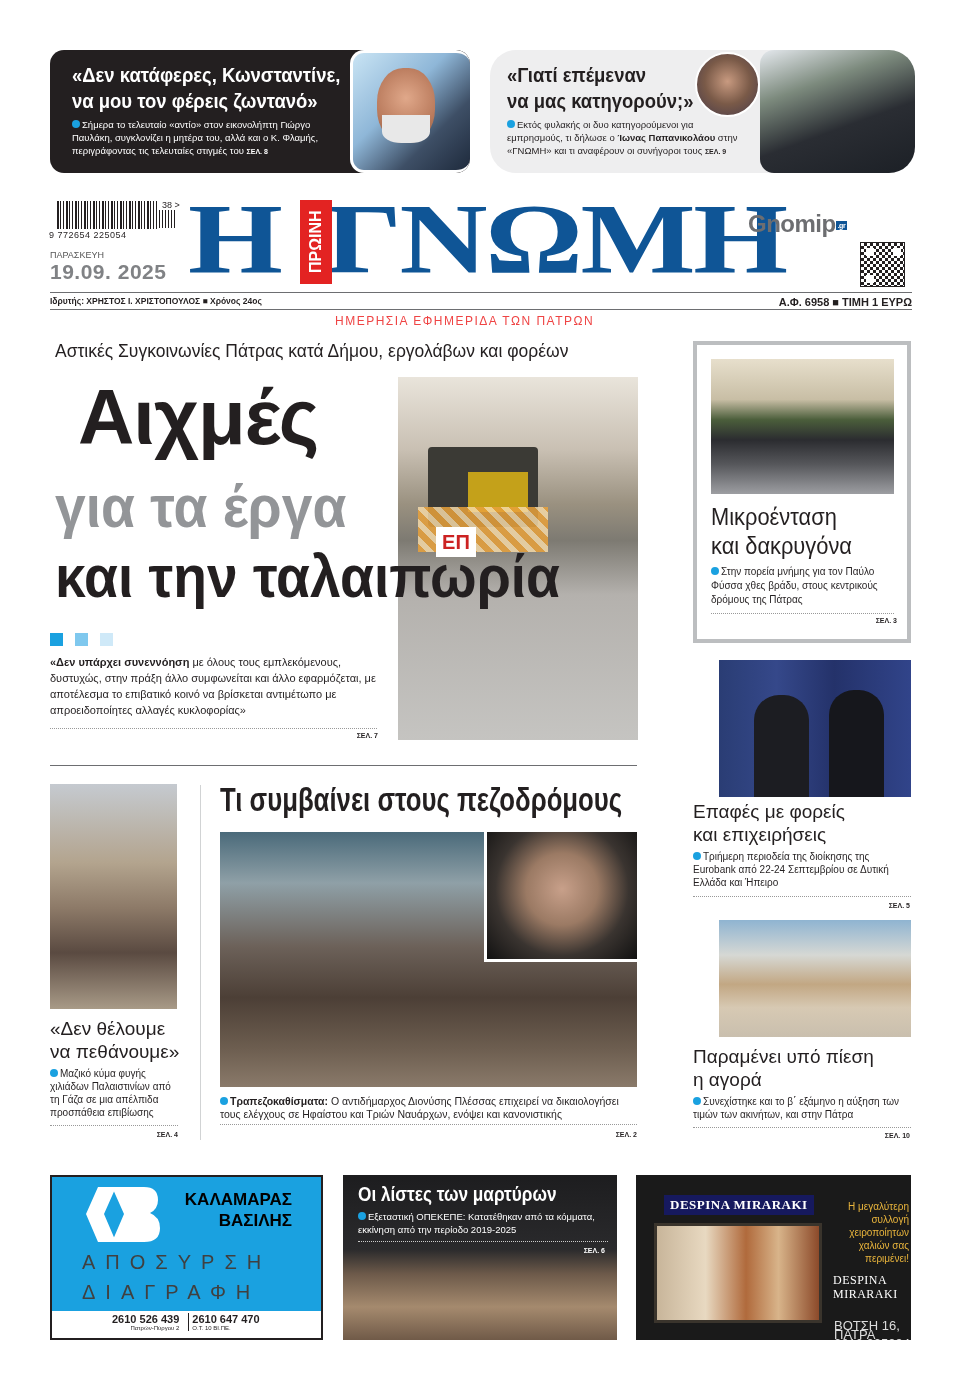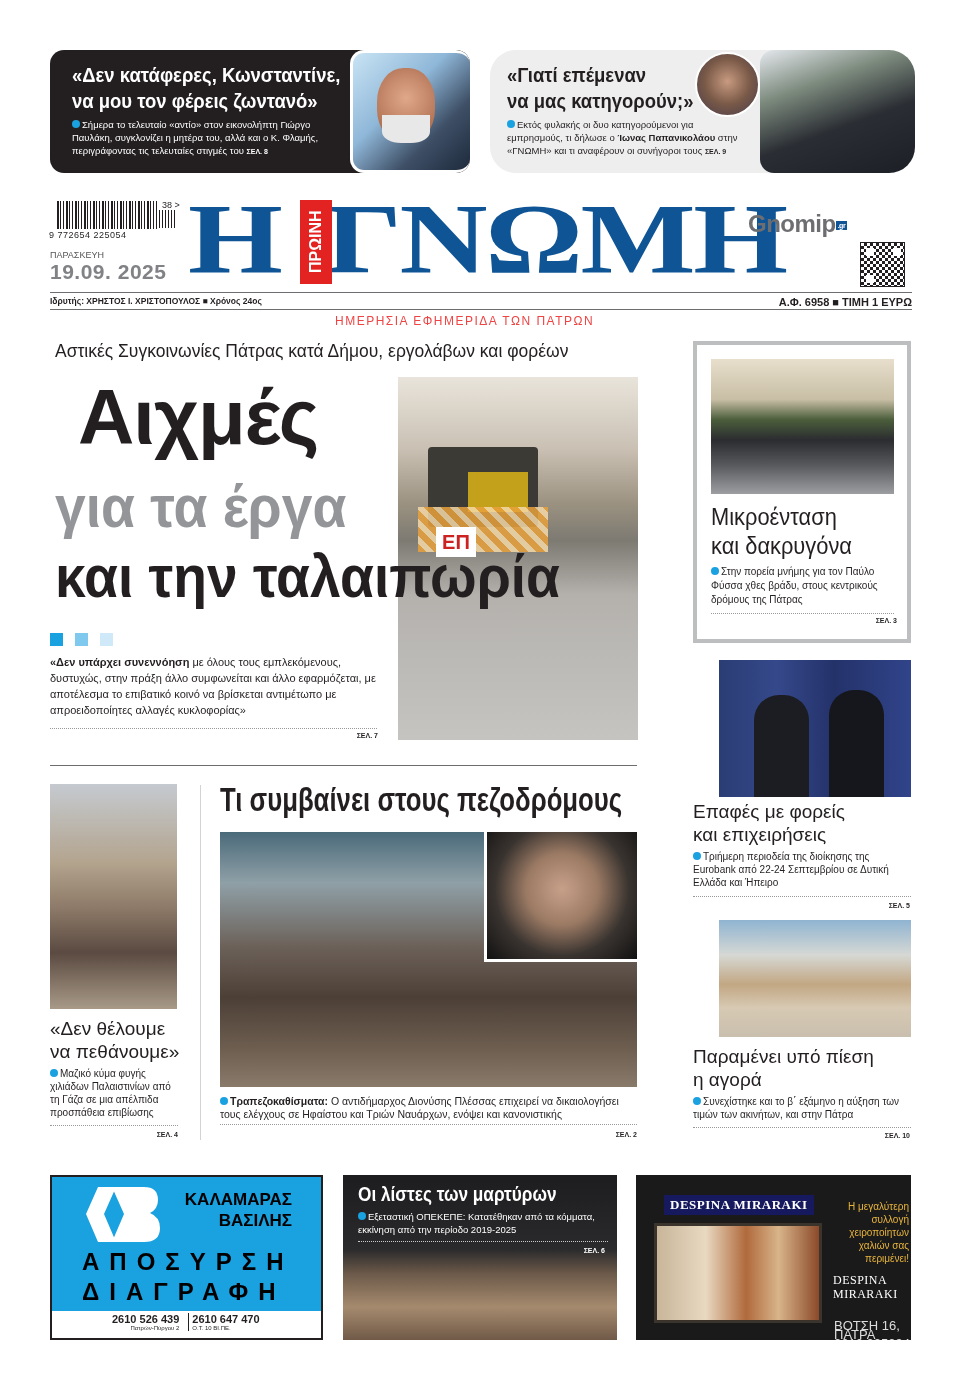--- a/index.html
+++ b/index.html
@@ -100,21 +100,21 @@
   .c-inset { left: 484px; top: 832px; width: 153px; height: 130px; background: radial-gradient(circle at 50% 45%, #c8a08a 0%, #9b7a64 35%, #3a3430 65%, #111 100%); border-left: 3px solid #fff; border-bottom: 3px solid #fff; }
   .c-lead { left: 220px; top: 1095px; width: 420px; font-size: 10.5px; line-height: 13px; }
   .c-dl { left: 220px; top: 1124px; width: 417px; }
   .c-sel { left: 587px; top: 1131px; width: 50px; }
 
   
   .ad1 { left: 50px; top: 1175px; width: 273px; height: 165px; border: 2px solid #231f20; background: #fff; }
   .ad1 .blue { position: absolute; left: 0; top: 0; width: 269px; height: 134px; background: #1aa1e0; }
   .ad1 .kb { position: absolute; left: 30px; top: 10px; width: 80px; height: 55px; }
   .ad1 .name { position: absolute; left: 130px; top: 12px; color: #000000; font-weight: bold; font-size: 17px; line-height: 21px; text-align: right; width: 110px; }
-  .ad1 .big { position: absolute; left: 30px; top: 70px; font-weight: bold; font-size: 24px; line-height: 30px; letter-spacing: 10px; color: #000000; }
+  .ad1 .big { position: absolute; left: 30px; top: 70px; font-weight: normal; font-size: 20px; line-height: 30px; letter-spacing: 10px; color: #404040; }
   .ad1 .phones { position: absolute; left: 60px; top: 136px; width: 220px; font-size: 11px; font-weight: bold; }
   .ad1 .phones .col { display: inline-block; vertical-align: top; text-align: right; }
   .ad1 .phones .col2 { text-align: left; border-left: 1px solid #231f20; padding-left: 3px; margin-left: 9px; }
   .ad1 .phones small { display: block; font-size: 6px; font-weight: normal; }
 
   .ad2 { left: 343px; top: 1175px; width: 274px; height: 165px; background: linear-gradient(180deg, #1d1d1f 0%, #2a2a2c 45%, #6d5a4a 60%, #a58a6e 80%, #705a48 100%); overflow: hidden; }
   .ad2 h3 { position: absolute; left: 15px; top: 6px; color: #fff; font-weight: bold; font-size: 21px; line-height: 26px; transform: scaleX(0.82); transform-origin: left; white-space: nowrap; }
   .ad2 p { position: absolute; left: 15px; top: 36px; width: 255px; color: #fff; font-size: 9.5px; line-height: 12.5px; }
   .ad2 .dotline { position: absolute; left: 15px; top: 66px; width: 250px; border-top-color: #ccc; }
   .ad2 .sel { position: absolute; left: 210px; top: 72px; width: 52px; color: #fff; }

